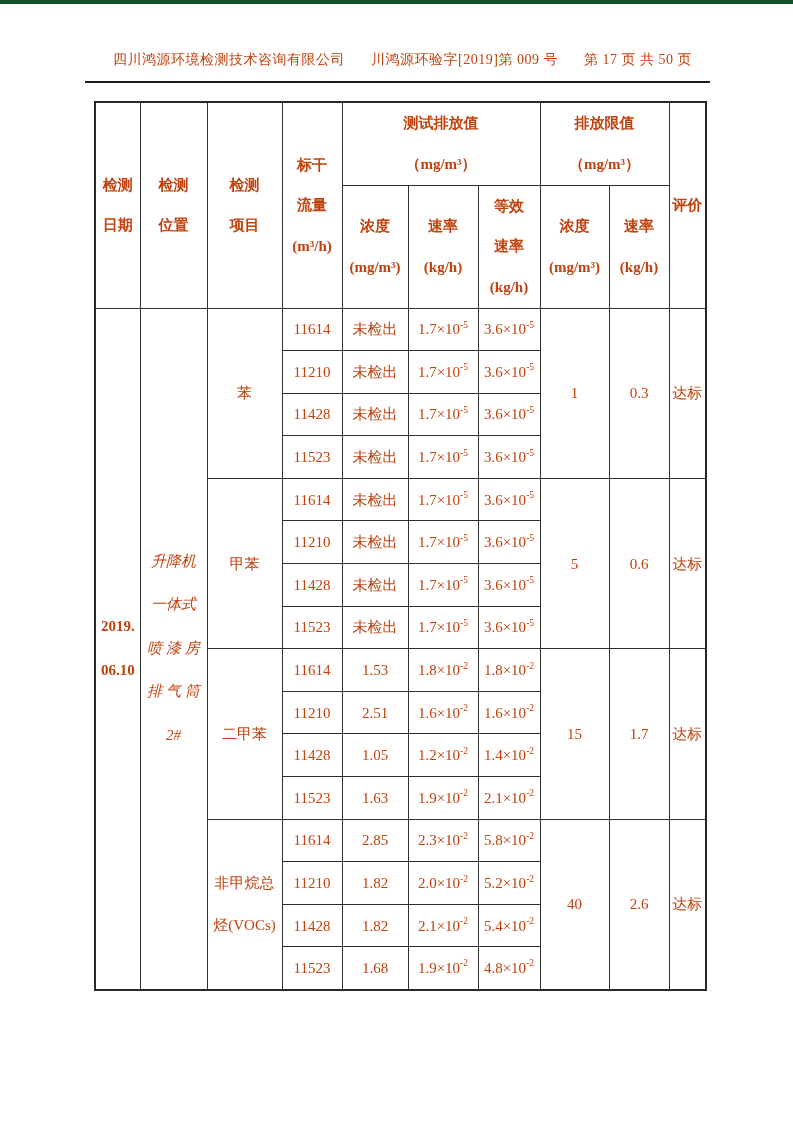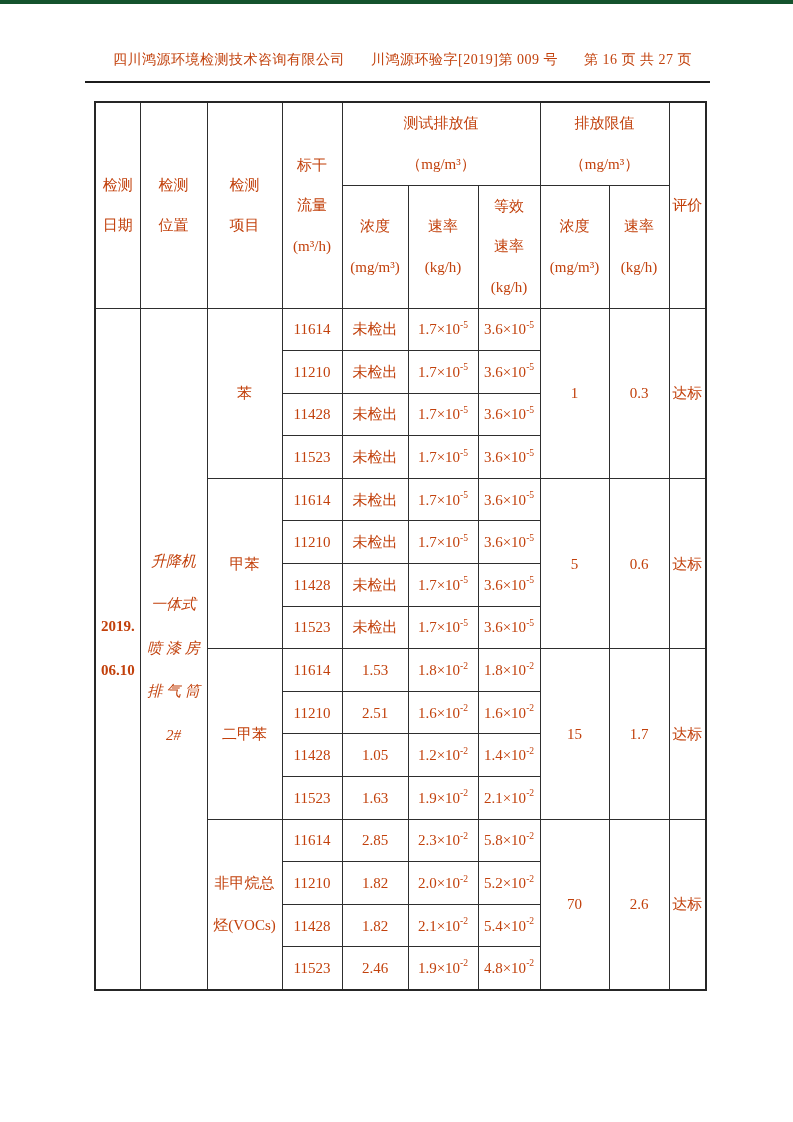--- a/index.html
+++ b/index.html
@@ -32,42 +32,42 @@
   }
   table.report th, table.report td{
     border:1.5px solid #2e2e2e;
     text-align:center;vertical-align:middle;
     white-space:pre-line;
     padding:0 2px;
     font-size:15px;
     overflow:hidden;
   }
   table.report th{
-    font-weight:normal;
+    font-weight:bold;
     line-height:2.7;
   }
   tr.group-header-row{height:83px;}
   tr.sub-header-row{height:123px;}
   tr.dr{height:42.6px;}
   td{line-height:2.85;}
   td.single{line-height:1.2;}
   td.location-cell{text-align:left;padding-left:10px;line-height:2.9;font-style:italic;}
   td.date-cell{line-height:2.9;font-weight:bold;}
   td.item-cell{line-height:2.8;}
   sup{font-size:0.64em;line-height:0;position:relative;top:-0.05em;vertical-align:super;}
 </style>
 </head>
 <body>
 
 <div class="page">
 
   <div class="doc-header">
     <span class="seg">四川鸿源环境检测技术咨询有限公司</span>
     <span class="seg">川鸿源环验字[2019]第 009 号</span>
-    <span class="seg">第 16 页 共 27 页</span>
+    <span class="seg">第 17 页 共 50 页</span>
   </div>
   <div class="header-rule"></div>
 
   <table class="report">
     <colgroup>
       <col style="width:45px">
         <col style="width:67px">
         <col style="width:75px">
       <col style="width:60px">
         <col style="width:66px">
@@ -203,38 +203,38 @@
       <td class="single">2.1×10<sup>-2</sup></td>
     </tr>
 
     <tr class="dr">
       <td rowspan="4" class="item-cell">非甲烷总
 烃(VOCs)</td>
       <td class="single">11614</td>
       <td class="single">2.85</td>
       <td class="single">2.3×10<sup>-2</sup></td>
       <td class="single">5.8×10<sup>-2</sup></td>
-      <td rowspan="4" class="single">70</td>
+      <td rowspan="4" class="single">40</td>
       <td rowspan="4" class="single">2.6</td>
       <td rowspan="4" class="single">达标</td>
     </tr>
     <tr class="dr">
       <td class="single">11210</td>
       <td class="single">1.82</td>
       <td class="single">2.0×10<sup>-2</sup></td>
       <td class="single">5.2×10<sup>-2</sup></td>
     </tr>
     <tr class="dr">
       <td class="single">11428</td>
       <td class="single">1.82</td>
       <td class="single">2.1×10<sup>-2</sup></td>
       <td class="single">5.4×10<sup>-2</sup></td>
     </tr>
     <tr class="dr">
       <td class="single">11523</td>
-      <td class="single">2.46</td>
+      <td class="single">1.68</td>
       <td class="single">1.9×10<sup>-2</sup></td>
       <td class="single">4.8×10<sup>-2</sup></td>
     </tr>
   </tbody>
     </table>
 
 </div>
 
 </body></html>

